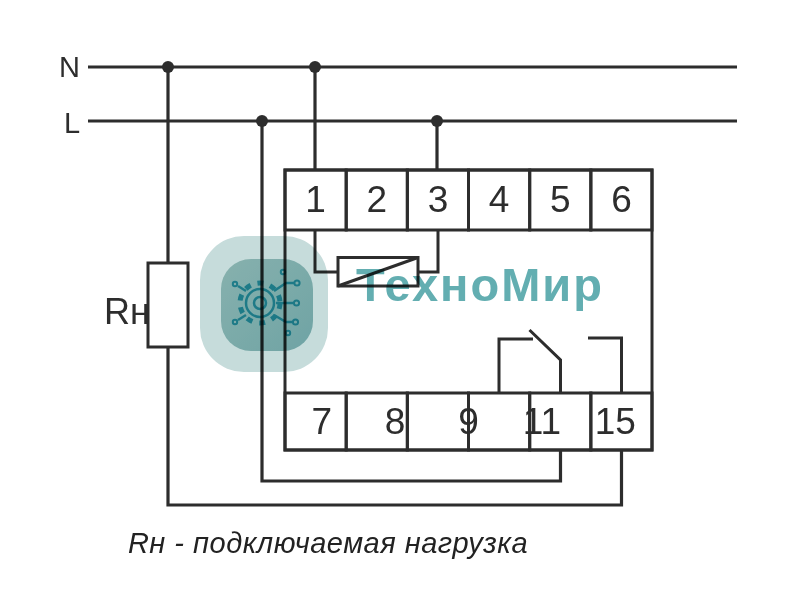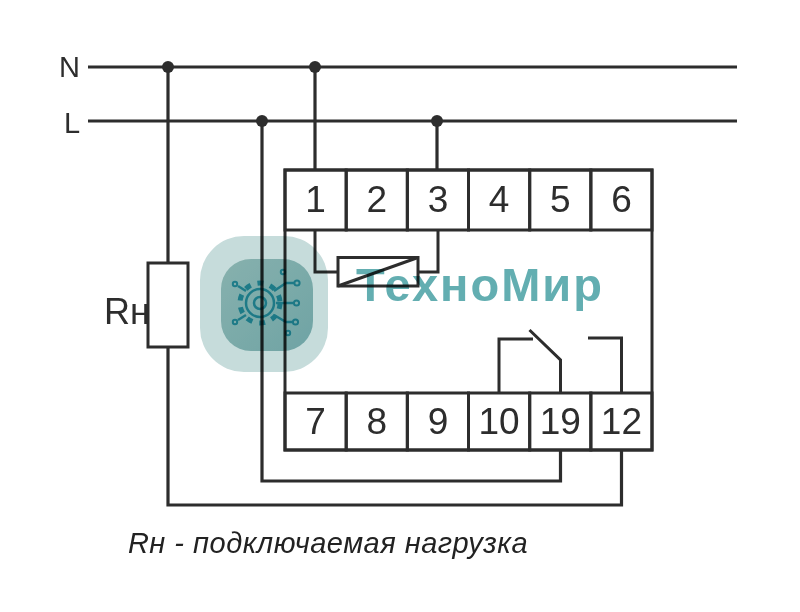--- a/index.html
+++ b/index.html
@@ -112,23 +112,22 @@
     <div class="cell">2</div>
     <div class="cell">3</div>
     <div class="cell">4</div>
     <div class="cell">5</div>
     <div class="cell">6</div>
   </div>
   <div class="trow" style="top:393px;height:57px;">
     <div class="cell">7</div>
     <div class="cell">8</div>
     <div class="cell">9</div>
-    <div class="cell">10</div>
-    <div class="cell">19</div>
-    <div class="cell">12</div>
+    <div class="cell">11</div>
+    <div class="cell">15</div>
   </div>
 
   <div class="caption">Rн - подключаемая нагрузка</div>
 
   <div class="wm">
     <div class="wm-outer"></div>
     <div class="wm-inner"></div>
     <svg width="800" height="612" viewBox="0 0 800 612">
       <g stroke="#27aec6" fill="none" opacity="0.9">
         <circle cx="260" cy="303" r="20" stroke-width="5" stroke-dasharray="6 7"></circle>

